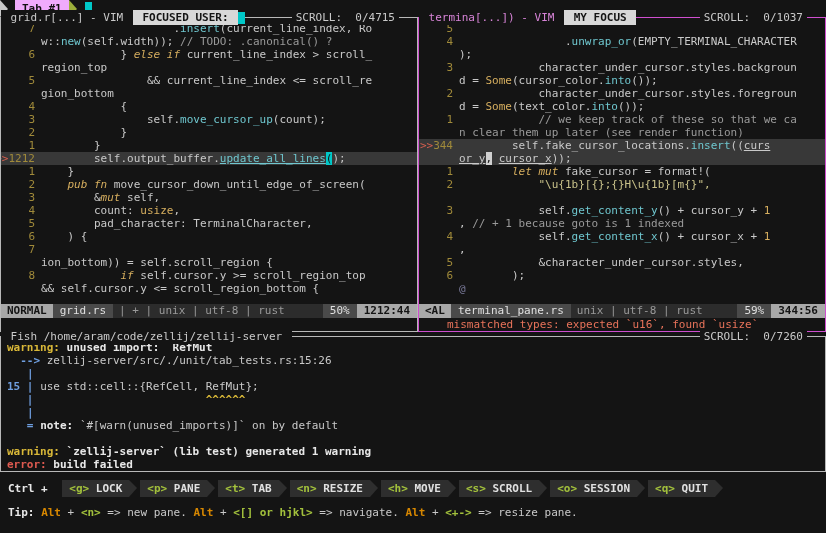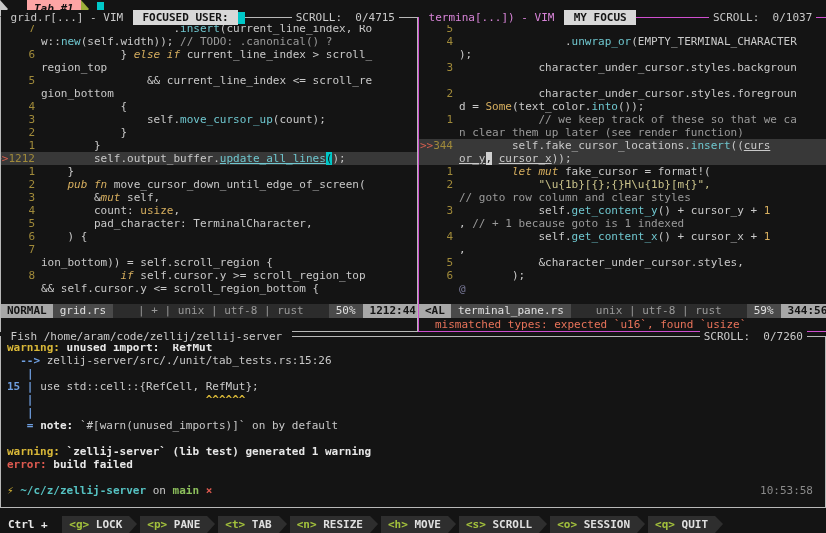--- a/index.html
+++ b/index.html
@@ -6,30 +6,30 @@
   body { background:#000; }
   .screen {
     width:826px; height:533px; background:#141414; overflow:hidden;
     display:flex; flex-direction:column;
     font-family:"DejaVu Sans Mono", monospace; font-size:11px; line-height:13px; color:#c9c9c9;
   }
   
   .topbar { height:17px; display:flex; align-items:center; background:#141414; flex-shrink:0; }
   .tb-app { background:#c9c9c9; color:#141414; padding:0 6px; height:17px; line-height:17px; }
   .tb-arrow { width:0; height:0; border-top:9px solid transparent; border-bottom:8px solid transparent; border-left:8px solid #c9c9c9; }
-  .tb-tab { background:#fca5a5; color:#101010; font-weight:bold; padding:0 7px; height:17px; line-height:17px; margin-left:19px;font-style:italic; }
+  .tb-tab { background:#f0abfc; color:#101010; font-weight:bold; padding:0 7px; height:17px; line-height:17px; margin-left:7px; }
   .tb-tab-arrow { width:0; height:0; border-top:9px solid transparent; border-bottom:8px solid transparent; border-left:8px solid #9cae3a; }
   .tb-cursor { width:7px; height:13px; background:#00c8c8; margin-left:8px; }
   
   .panes-row { display:flex; height:315px; flex-shrink:0; }
   .gap { height:4px; flex-shrink:0; }
   .pane { position:relative; background:#141414; display:flex; flex-direction:column; border:1px solid #b8b8b8; }
   .pane-grid { width:418px; flex-shrink:0; }
   .pane-term { flex:1; border-color:#cf4fcf; }
-  .pane-fish { height:172px; flex-shrink:0; }
+  .pane-fish { height:136px; flex-shrink:0; }
   .pane-title { position:absolute; top:-8px; left:0; height:15px; line-height:15px; display:flex; align-items:center; white-space:pre; }
   .pt-text { background:#141414; padding:0 3px; color:#c9c9c9; }
   .pane-term .pt-text { color:#d884d8; }
   .pt-badge { background:#d8d8d8; color:#141414; font-weight:bold; padding:0 3px; }
   .pt-cursorblock { width:7px; height:12px; background:#00c8c8; display:inline-block; }
   .pane-scroll { position:absolute; top:-8px; right:18px; height:15px; line-height:15px; background:#141414; padding:0 4px; color:#c9c9c9; white-space:pre; }
   
   .code { padding-top:4px; overflow:hidden; flex:1; }
   .crow { display:flex; height:13px; white-space:pre; }
   .crow.hl { background:#383838; }
@@ -56,26 +56,26 @@
   .sg-cyanb { color:#56c2c2; font-weight:bold; }
   .sg-greenb { color:#8cbf5c; font-weight:bold; }
   .sg-yellow { color:#d9b838; }
   .sg-alt { color:#d78700; font-weight:bold; }
   .sg-key { color:#a2c03c; font-weight:bold; }
   .sg-plabel { color:#e0e0e0; font-weight:bold; }
   
   .statusline { height:14px; line-height:14px; background:#2c2c2c; display:flex; overflow:hidden; margin-top:auto; white-space:pre; }
   .st-mode { background:#a8a8a8; color:#141414; font-weight:bold; padding:0 6px; }
   .st-file { background:#4a4a4a; color:#e0e0e0; padding:0 7px; }
-  .st-meta { color:#9a9a9a; padding:0 25px; }
+  .st-meta { color:#9a9a9a; padding:0 6px; }
   .st-spacer { flex:1; }
   .st-pct { background:#4a4a4a; color:#e0e0e0; padding:0 7px; }
   .st-pos { background:#a8a8a8; color:#141414; font-weight:bold; padding:0 7px; }
   .cmdline { height:13px; }
-  .msgline { height:13px; line-height:13px; color:#e8735a; padding-left:16px; white-space:pre; overflow:hidden; }
+  .msgline { height:13px; line-height:13px; color:#e8735a; padding-left:4px; white-space:pre; overflow:hidden;margin-left:24px; }
   
   .shell { padding:4px 0 0 6px; overflow:hidden; flex:1; display:flex; flex-direction:column; }
   .line { display:flex; height:13px; white-space:pre; }
   .prompt-row { display:flex; height:13px; white-space:pre; }
   .ptime { margin-left:auto; padding-right:12px; color:#8a8a8a; }
   
   .keybar { height:32px; line-height:17px; display:flex; align-items:center; background:#141414; flex-shrink:0; }
   .kb-prefix { padding:0 8px; color:#e8e8e8; font-weight:bold; white-space:pre; }
   .pills { display:flex; }
   .pill { display:flex; margin-right:3px; }
@@ -142,30 +142,30 @@
       <div class="pane-title">
         <span class="pt-text"> termina[...]) - VIM </span>
         <span class="pt-badge"> MY FOCUS </span>
       </div>
       <div class="pane-scroll">SCROLL:  0/1037</div>
       <div class="code" id="term-rows">
           <div class="crow"><span class="gut"><span class="sg-lnum">5</span></span></div>
           <div class="crow"><span class="gut"><span class="sg-lnum">4</span></span><span class="cl"><span class="sg-d">                .</span><span class="sg-f">unwrap_or</span><span class="sg-d">(EMPTY_TERMINAL_CHARACTER</span></span></div>
           <div class="crow"><span class="gut"></span><span class="cl"><span class="sg-d">);</span></span></div>
           <div class="crow"><span class="gut"><span class="sg-lnum">3</span></span><span class="cl"><span class="sg-d">            character_under_cursor.styles.backgroun</span></span></div>
-          <div class="crow"><span class="gut"></span></div>
+          <div class="crow"><span class="gut"></span><span class="cl"><span class="sg-d">d = </span><span class="sg-g">Some</span><span class="sg-d">(cursor_color.</span><span class="sg-f">into</span><span class="sg-d">());</span></span></div>
           <div class="crow"><span class="gut"><span class="sg-lnum">2</span></span><span class="cl"><span class="sg-d">            character_under_cursor.styles.foregroun</span></span></div>
           <div class="crow"><span class="gut"></span><span class="cl"><span class="sg-d">d = </span><span class="sg-g">Some</span><span class="sg-d">(text_color.</span><span class="sg-f">into</span><span class="sg-d">());</span></span></div>
           <div class="crow"><span class="gut"><span class="sg-lnum">1</span></span><span class="cl"><span class="sg-d">            </span><span class="sg-c">// we keep track of these so that we ca</span></span></div>
           <div class="crow"><span class="gut"></span><span class="cl"><span class="sg-c">n clear them up later (see render function)</span></span></div>
           <div class="crow hl"><span class="gut"><span class="sg-mark">&gt;&gt;</span><span class="sg-lnum">344</span></span><span class="cl"><span class="sg-d">        self.</span><span class="sg-d">fake_cursor_locations</span><span class="sg-d">.</span><span class="sg-f">insert</span><span class="sg-d">((</span><span class="sg-u">curs</span></span></div>
           <div class="crow hl"><span class="gut"></span><span class="cl"><span class="sg-u">or_y</span><span class="sg-cur">,</span><span class="sg-d"> </span><span class="sg-u">cursor_x</span><span class="sg-d">));</span></span></div>
           <div class="crow"><span class="gut"><span class="sg-lnum">1</span></span><span class="cl"><span class="sg-d">        </span><span class="sg-k">let mut</span><span class="sg-d"> fake_cursor = format!(</span></span></div>
           <div class="crow"><span class="gut"><span class="sg-lnum">2</span></span><span class="cl"><span class="sg-d">            </span><span class="sg-s">"\u{1b}[{};{}H\u{1b}[m{}",</span></span></div>
-          <div class="crow"><span class="gut"></span><span class="cl"><span class="sg-c">// goto row column and clear styles</span></span></div>
+          <div class="crow"><span class="gut"></span></div>
           <div class="crow"><span class="gut"><span class="sg-lnum">3</span></span><span class="cl"><span class="sg-d">            self.</span><span class="sg-f">get_content_y</span><span class="sg-d">() + cursor_y + </span><span class="sg-g">1</span></span></div>
           <div class="crow"><span class="gut"></span><span class="cl"><span class="sg-d">, </span><span class="sg-c">// + 1 because goto is 1 indexed</span></span></div>
           <div class="crow"><span class="gut"><span class="sg-lnum">4</span></span><span class="cl"><span class="sg-d">            self.</span><span class="sg-f">get_content_x</span><span class="sg-d">() + cursor_x + </span><span class="sg-g">1</span></span></div>
           <div class="crow"><span class="gut"></span><span class="cl"><span class="sg-d">,</span></span></div>
           <div class="crow"><span class="gut"><span class="sg-lnum">5</span></span><span class="cl"><span class="sg-d">            &amp;character_under_cursor.styles,</span></span></div>
           <div class="crow"><span class="gut"><span class="sg-lnum">6</span></span><span class="cl"><span class="sg-d">        );</span></span></div>
           <div class="crow"><span class="gut"></span><span class="cl"><span class="sg-nt">@</span></span></div>
         </div>
       <div class="statusline">
         <span class="st-mode">&lt;AL</span>

